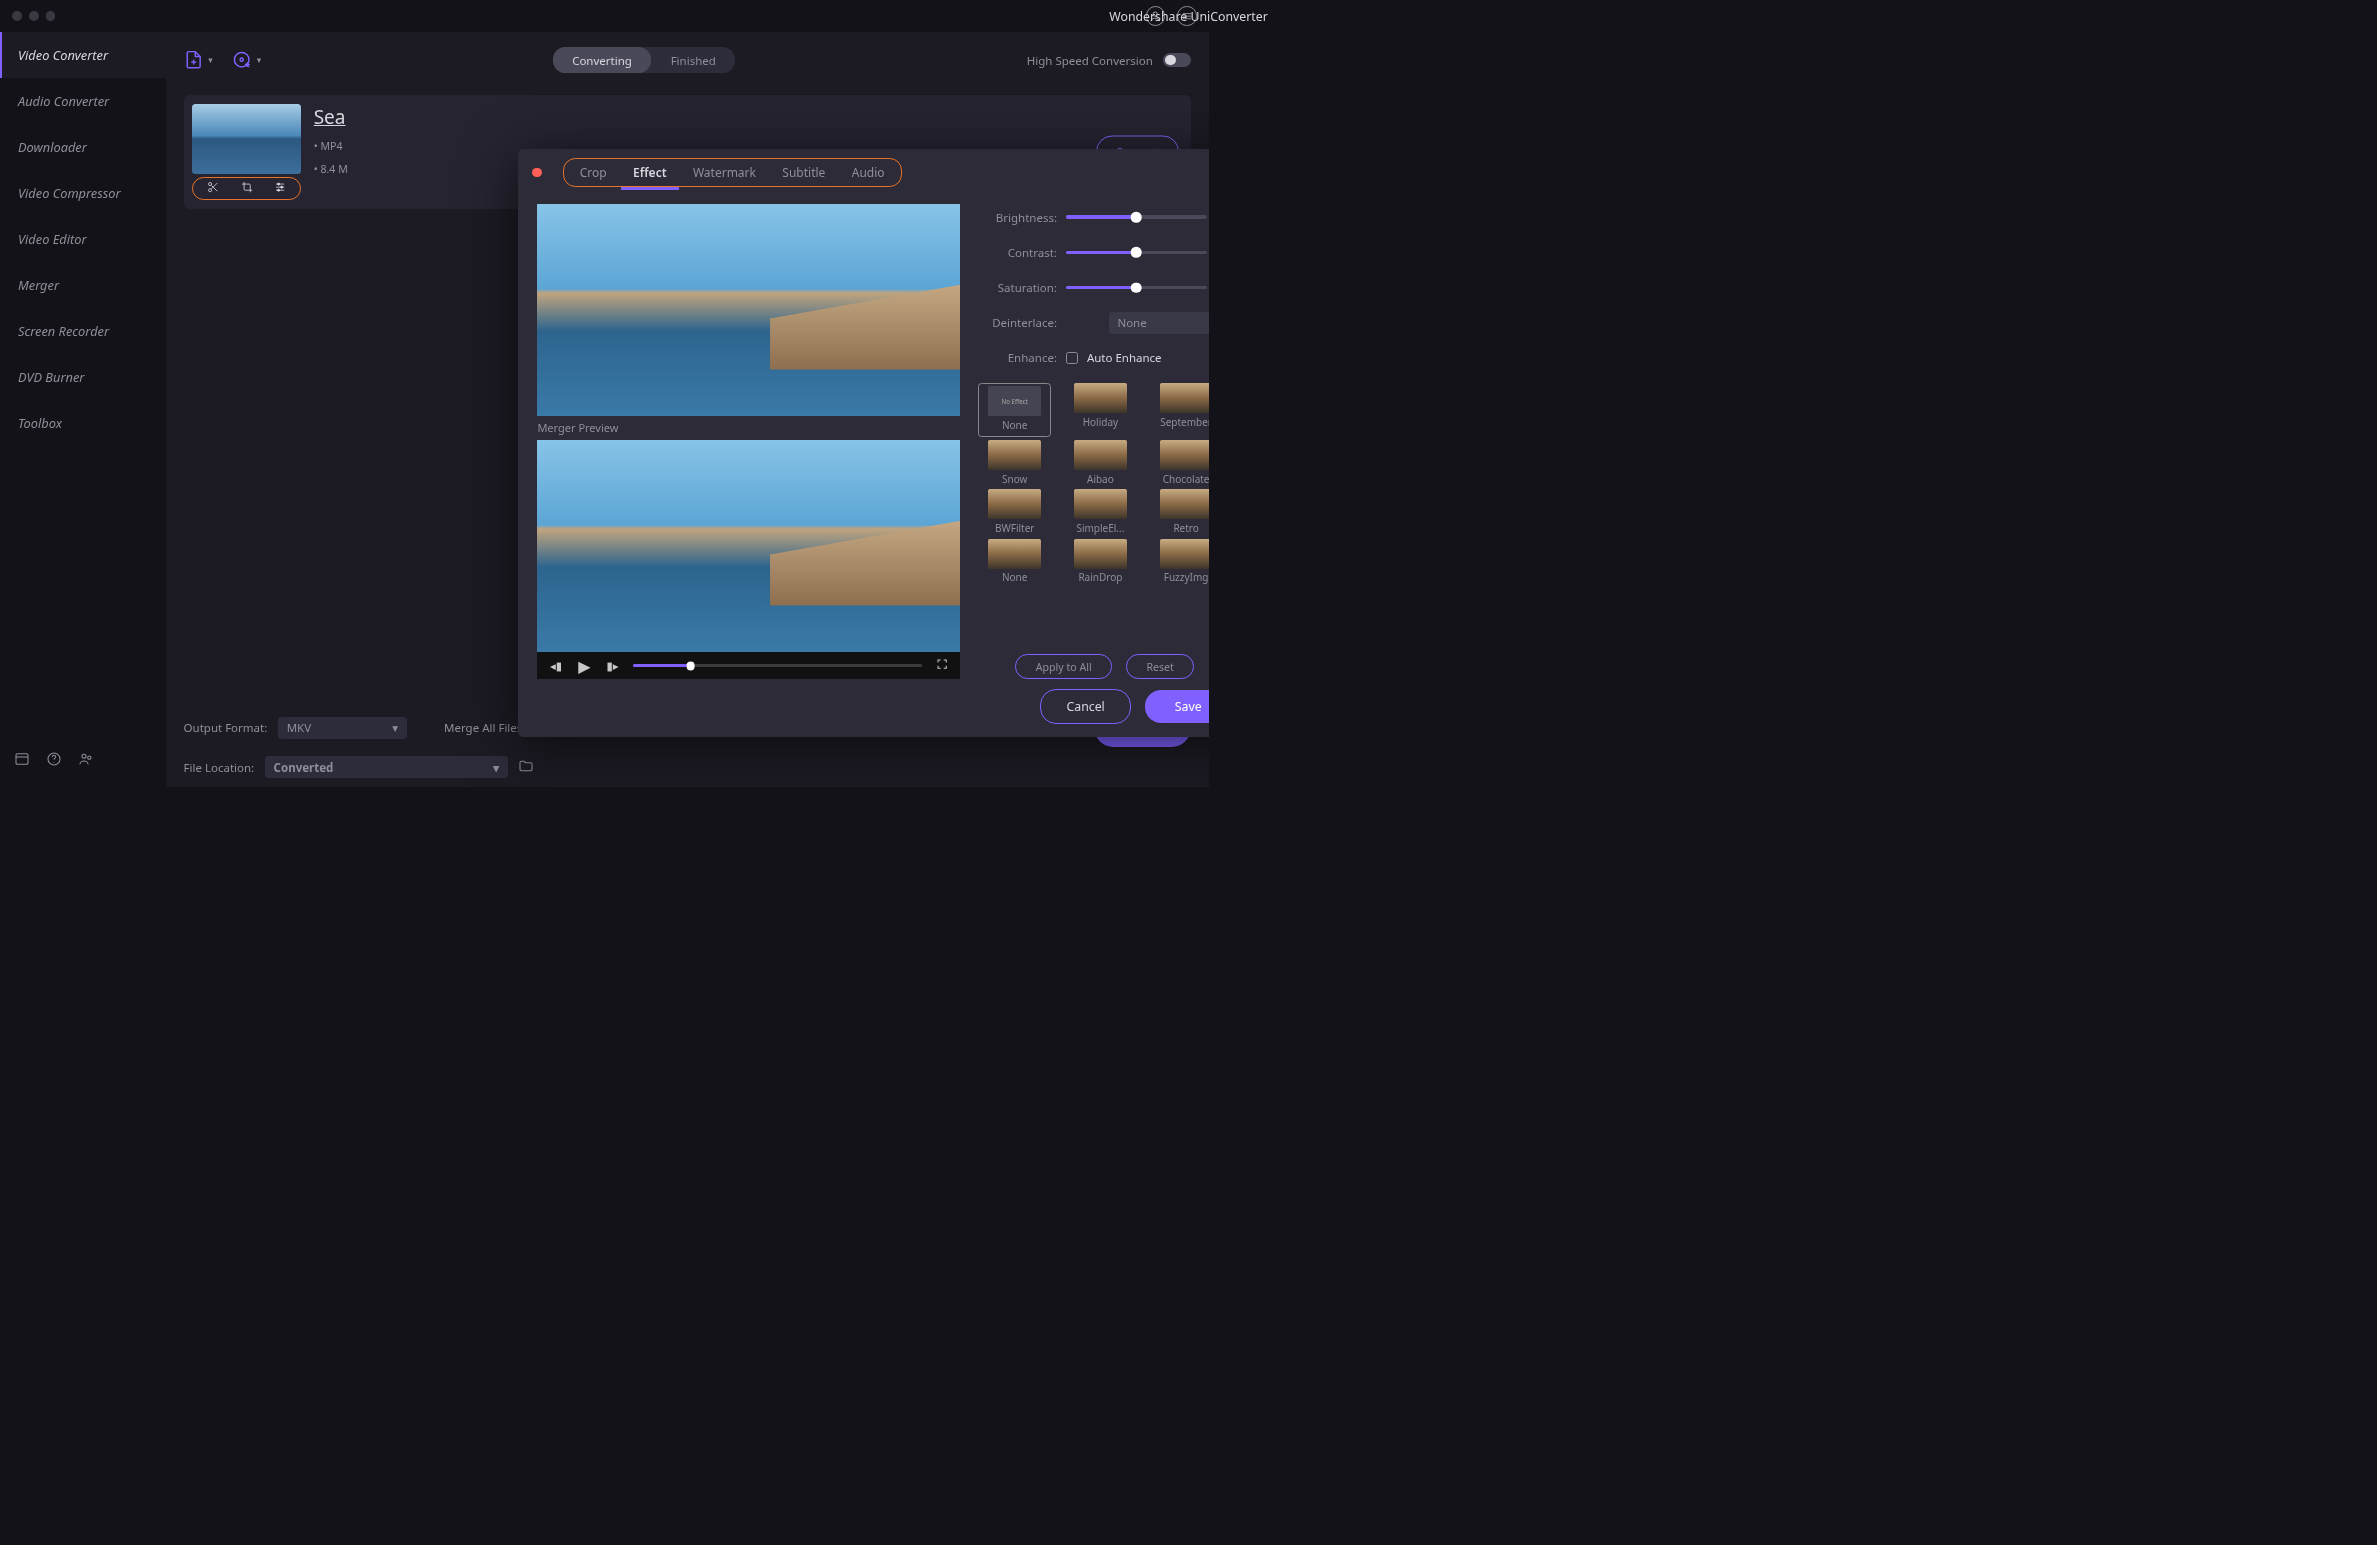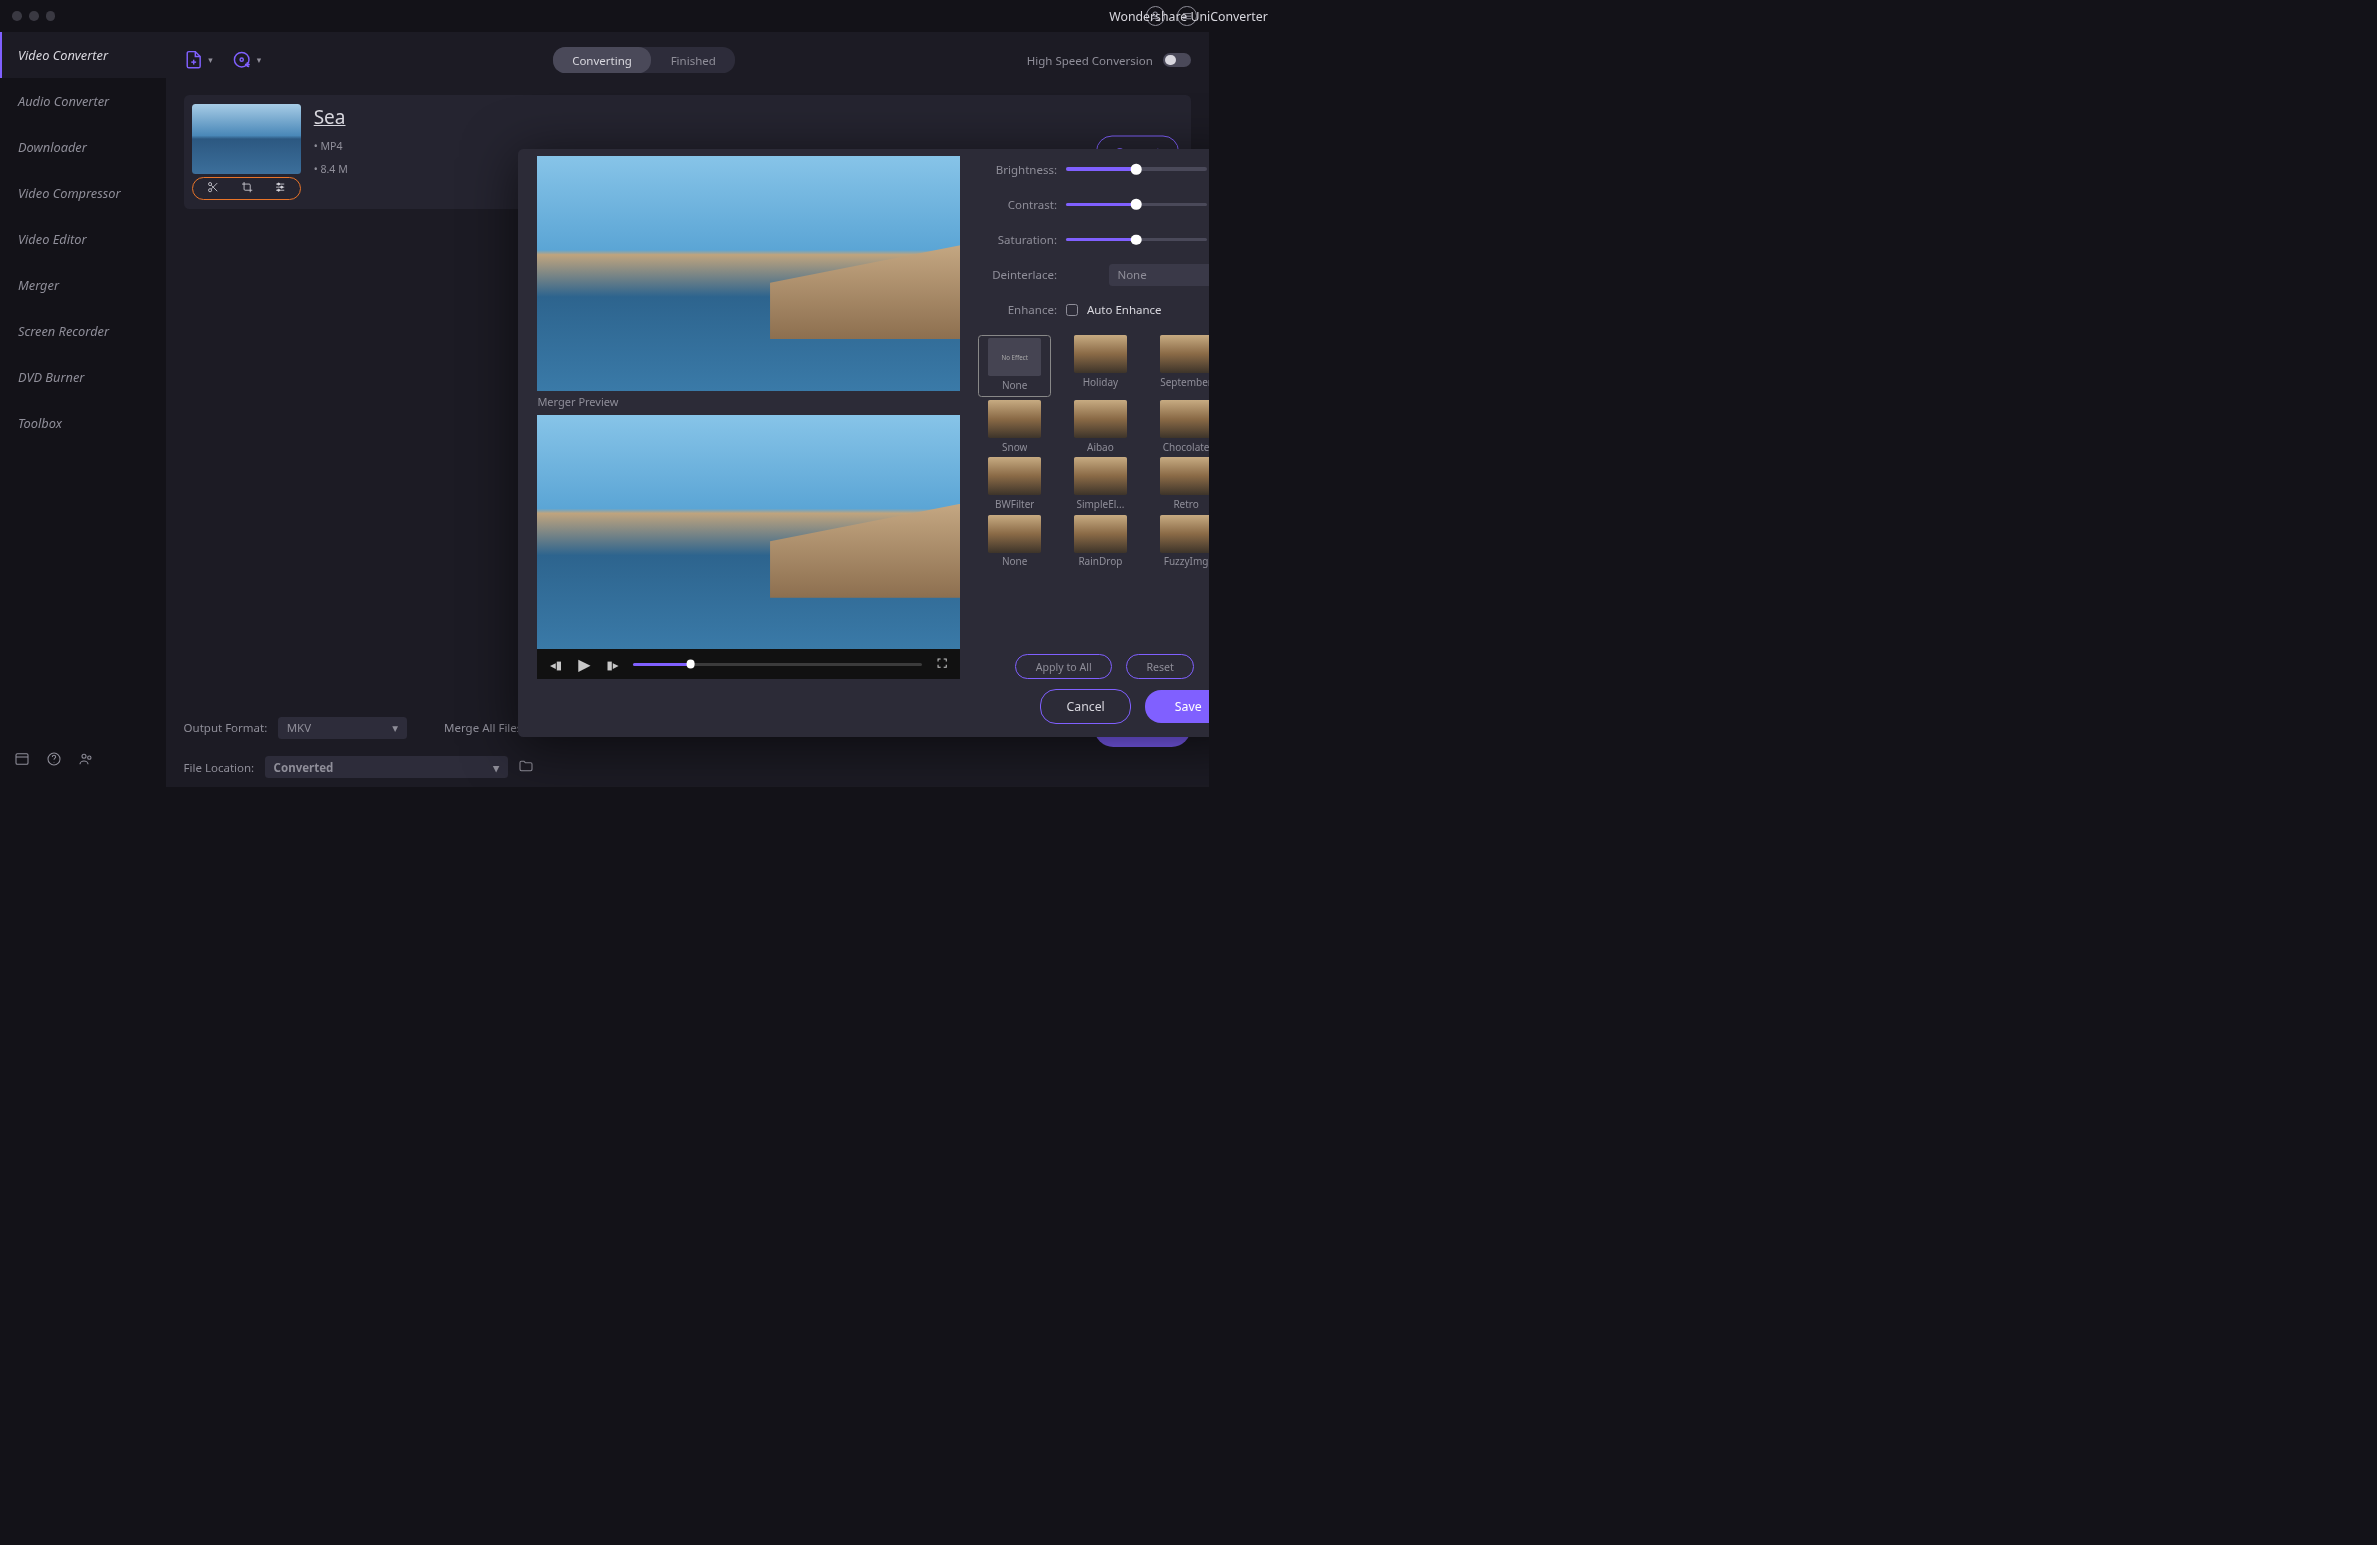--- a/index.html
+++ b/index.html
@@ -93,21 +93,21 @@
 .slider { flex:1; height:3.5px; background:#4a4959; border-radius:2.6px; position:relative; }
 .slider .fill { position:absolute; left:0; top:0; height:100%; width:50%; background:var(--accent); border-radius:2.6px; }
 .slider .knob { position:absolute; left:50%; top:50%; width:10.6px; height:10.6px; background:#fff; border-radius:50%; transform:translate(-50%,-50%); }
 .slider-row .val { width:16px; text-align:center; color:var(--fg-dim); }
 .drop { background:#3a3948; border-radius:3.5px; padding:3.5px 8.8px; display:flex; align-items:center; justify-content:space-between; color:var(--fg-dim); width:123px; }
 .chk { width:12.3px; height:12.3px; border:1.3px solid var(--fg-dim); border-radius:2.6px; display:inline-block; }
 
 .presets { flex:1; overflow:auto; margin-top:3.5px; }
 .pres-grid { display:grid; grid-template-columns: repeat(3, 1fr); gap:3.5px 12.3px; padding-right: 8.8px; }
 .pres-cell { display:flex; flex-direction:column; align-items:center; gap:1.8px; }
-.pres-thumb { width:53px; height:38px; border-radius:1.8px; background:linear-gradient(to bottom,#c7ab82 0%,#8a6a46 50%,#3d342a 100%); }
+.pres-thumb { width:53px; height:30px; border-radius:1.8px; background:linear-gradient(to bottom,#c7ab82 0%,#8a6a46 50%,#3d342a 100%); }
 .pres-thumb.none { background:#454452; display:flex; align-items:center; justify-content:center; font-size:6.2px; color:#aaa; }
 .pres-cell.active { border:1.8px solid #888; border-radius:3.5px; padding:1.8px 1.8px 3.5px 1.8px; }
 .pres-lbl { font-size:10px; color:var(--fg-dim); max-width:62px; overflow:hidden; text-overflow:ellipsis; white-space:nowrap; }
 
 .pill-row { display:flex; gap:14px; justify-content:center; }
 .pill { padding:4.4px 19.4px; border:1.3px solid var(--accent); color:var(--fg-dim); border-radius:12.3px; background:transparent; font-size:10.6px; }
 
 .modal-foot { height:49px; display:flex; align-items:center; justify-content:flex-end; gap:14px; padding: 0 19.4px 12.3px 0; }
 .btn-outline { padding:8px 25px; border:1.3px solid var(--accent); color:var(--fg); background:transparent; border-radius:16px; font-size:12.3px; }
 .btn-solid   { padding:8px 30px; border:none; color:white; background:var(--accent); border-radius:16px; font-size:12.3px; }
@@ -278,20 +278,30 @@
         </div>
         <span style="color:var(--fg-dim)">
           <svg width="16" height="16" viewBox="0 0 24 24" fill="none" stroke="currentColor" stroke-width="1.6">
               <path d="M3 7a2 2 0 0 1 2-2h4l2 2h8a2 2 0 0 1 2 2v8a2 2 0 0 1-2 2H5a2 2 0 0 1-2-2z"></path>
             </svg>
         </span>
       </div>
     </div>
 
     <div class="modal">
+      <div class="modal-top">
+        <div class="win-dot"></div>
+        <div class="tabstrip" id="modal-tabs">
+            <span class="tab">Crop</span>
+            <span class="tab active">Effect</span>
+            <span class="tab">Watermark</span>
+            <span class="tab">Subtitle</span>
+            <span class="tab">Audio</span>
+          </div>
+      </div>
 
       <div class="modal-body">
         <div class="left-pane">
           <div class="video-frame">
               <div class="cliff"></div>
             </div>
           <div class="prev-label">Merger Preview</div>
           <div class="video-frame">
               <div class="cliff"></div>
             </div>

